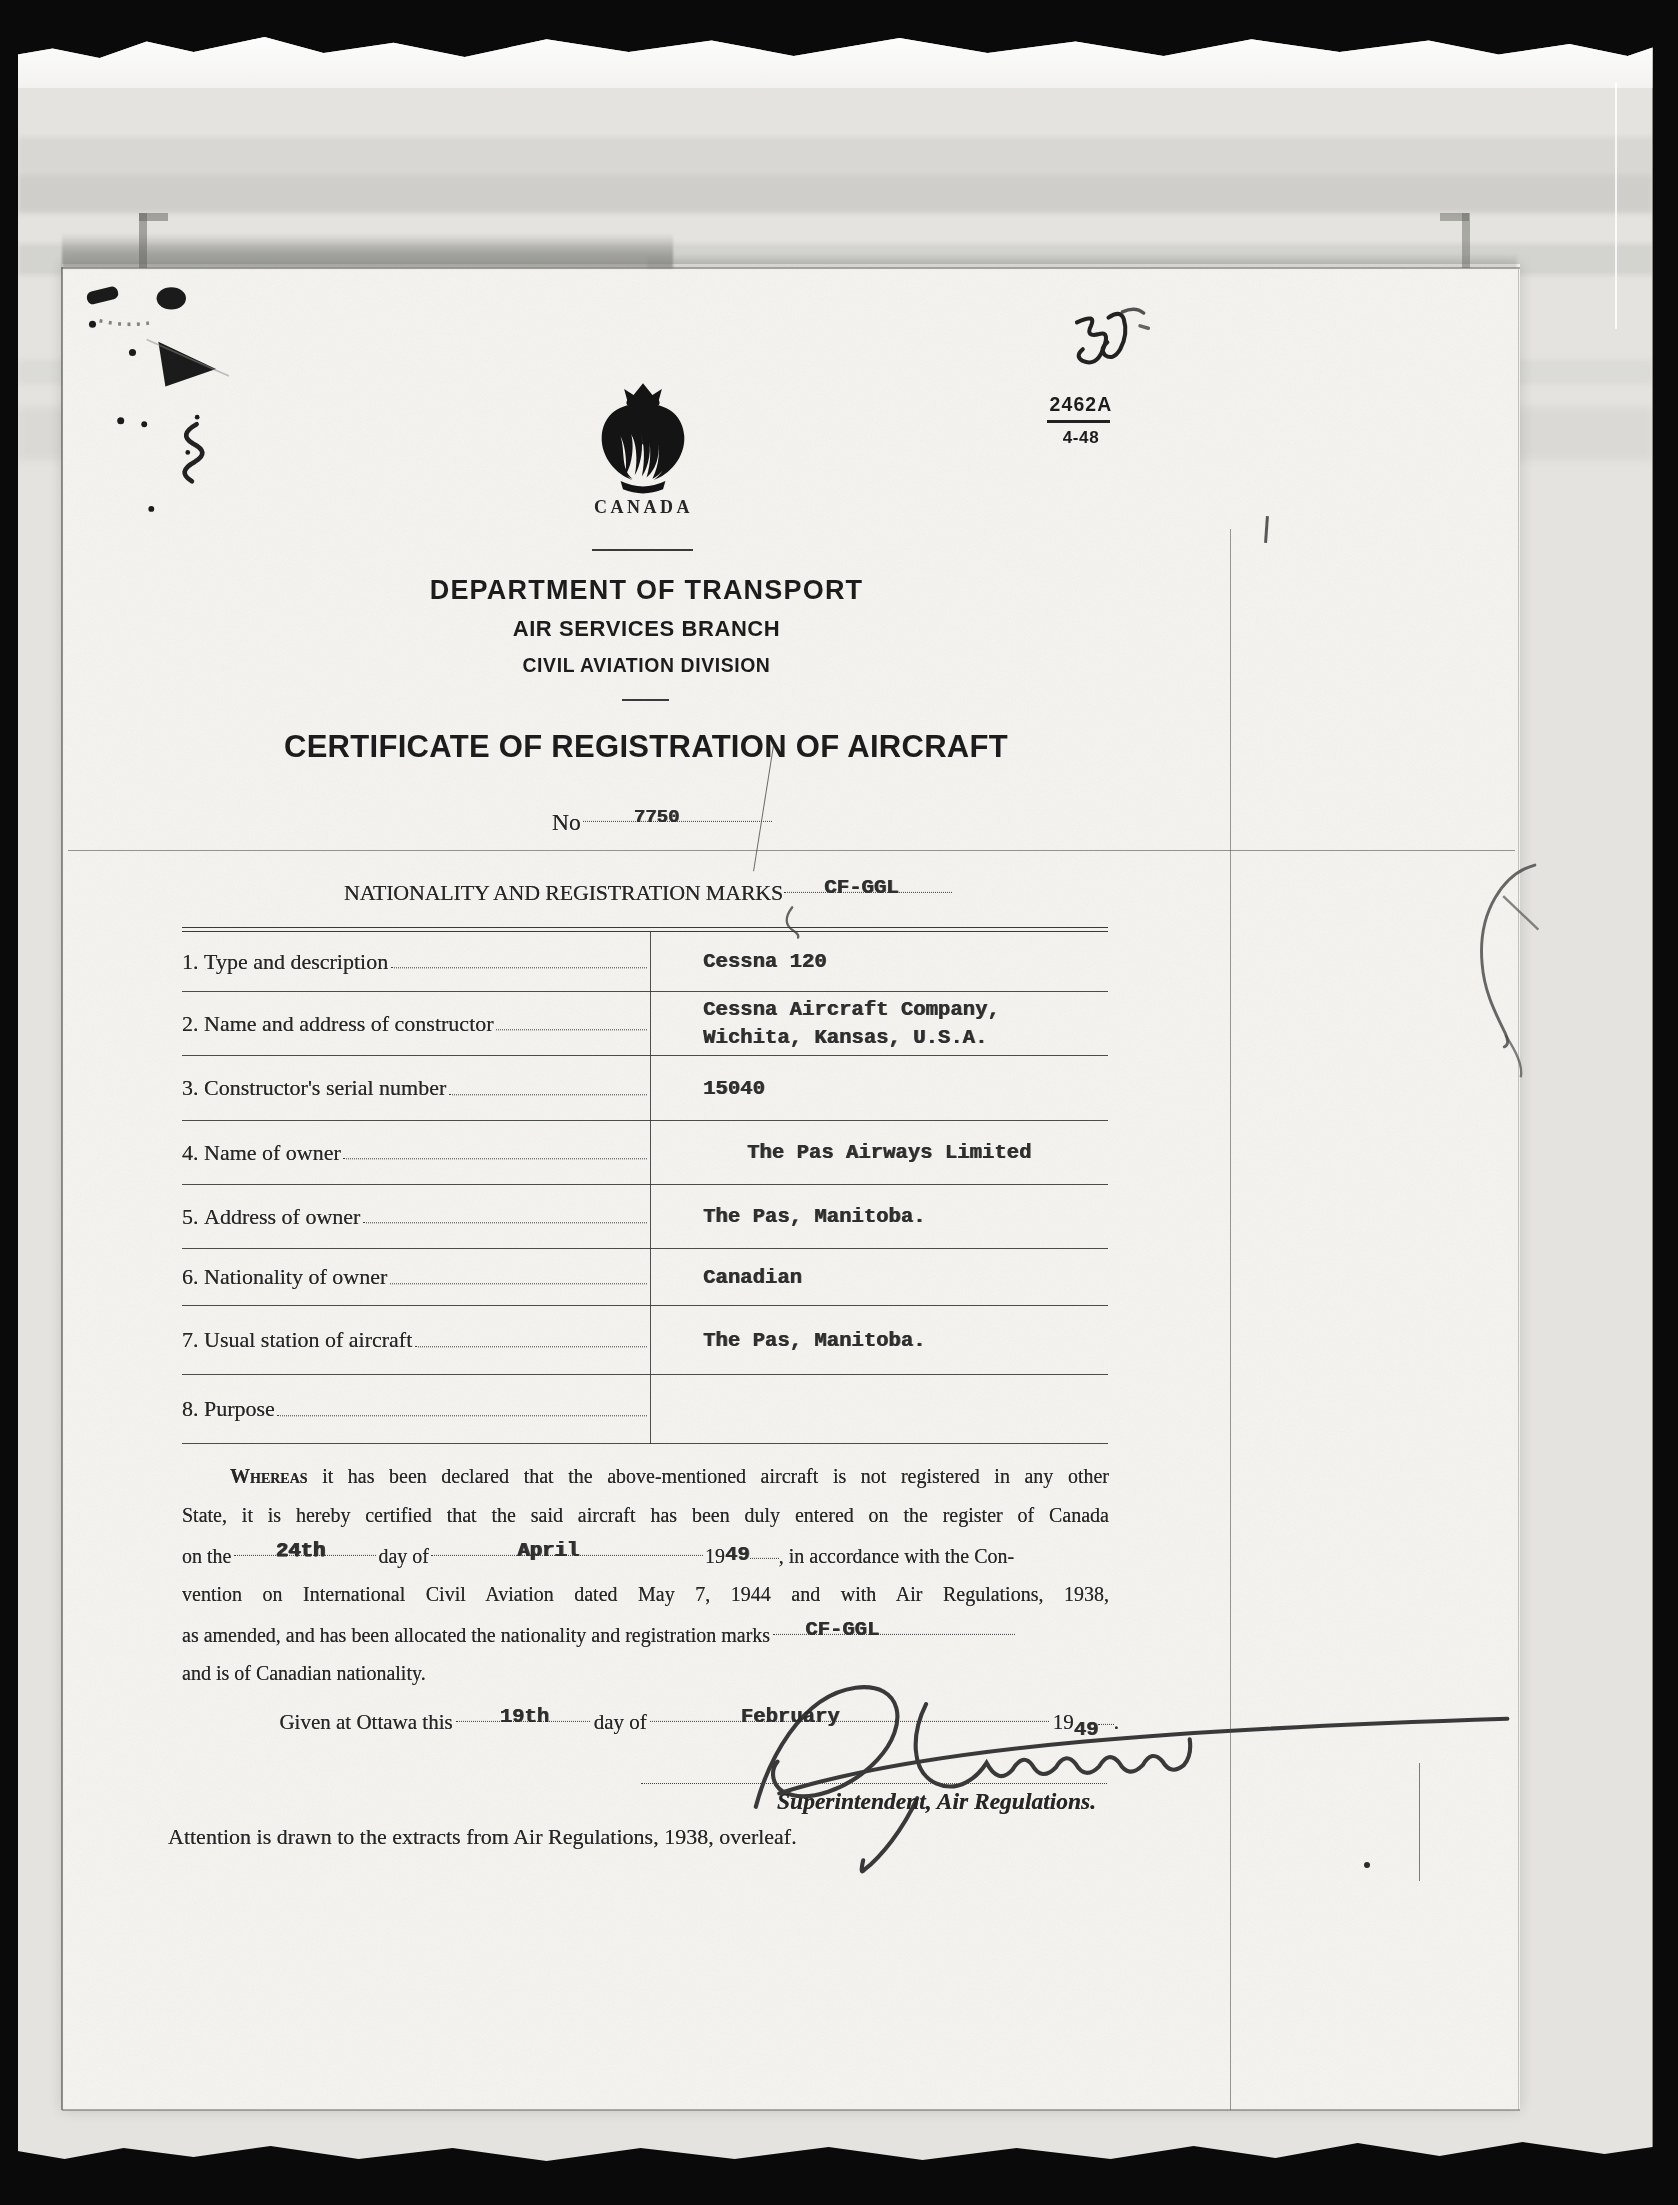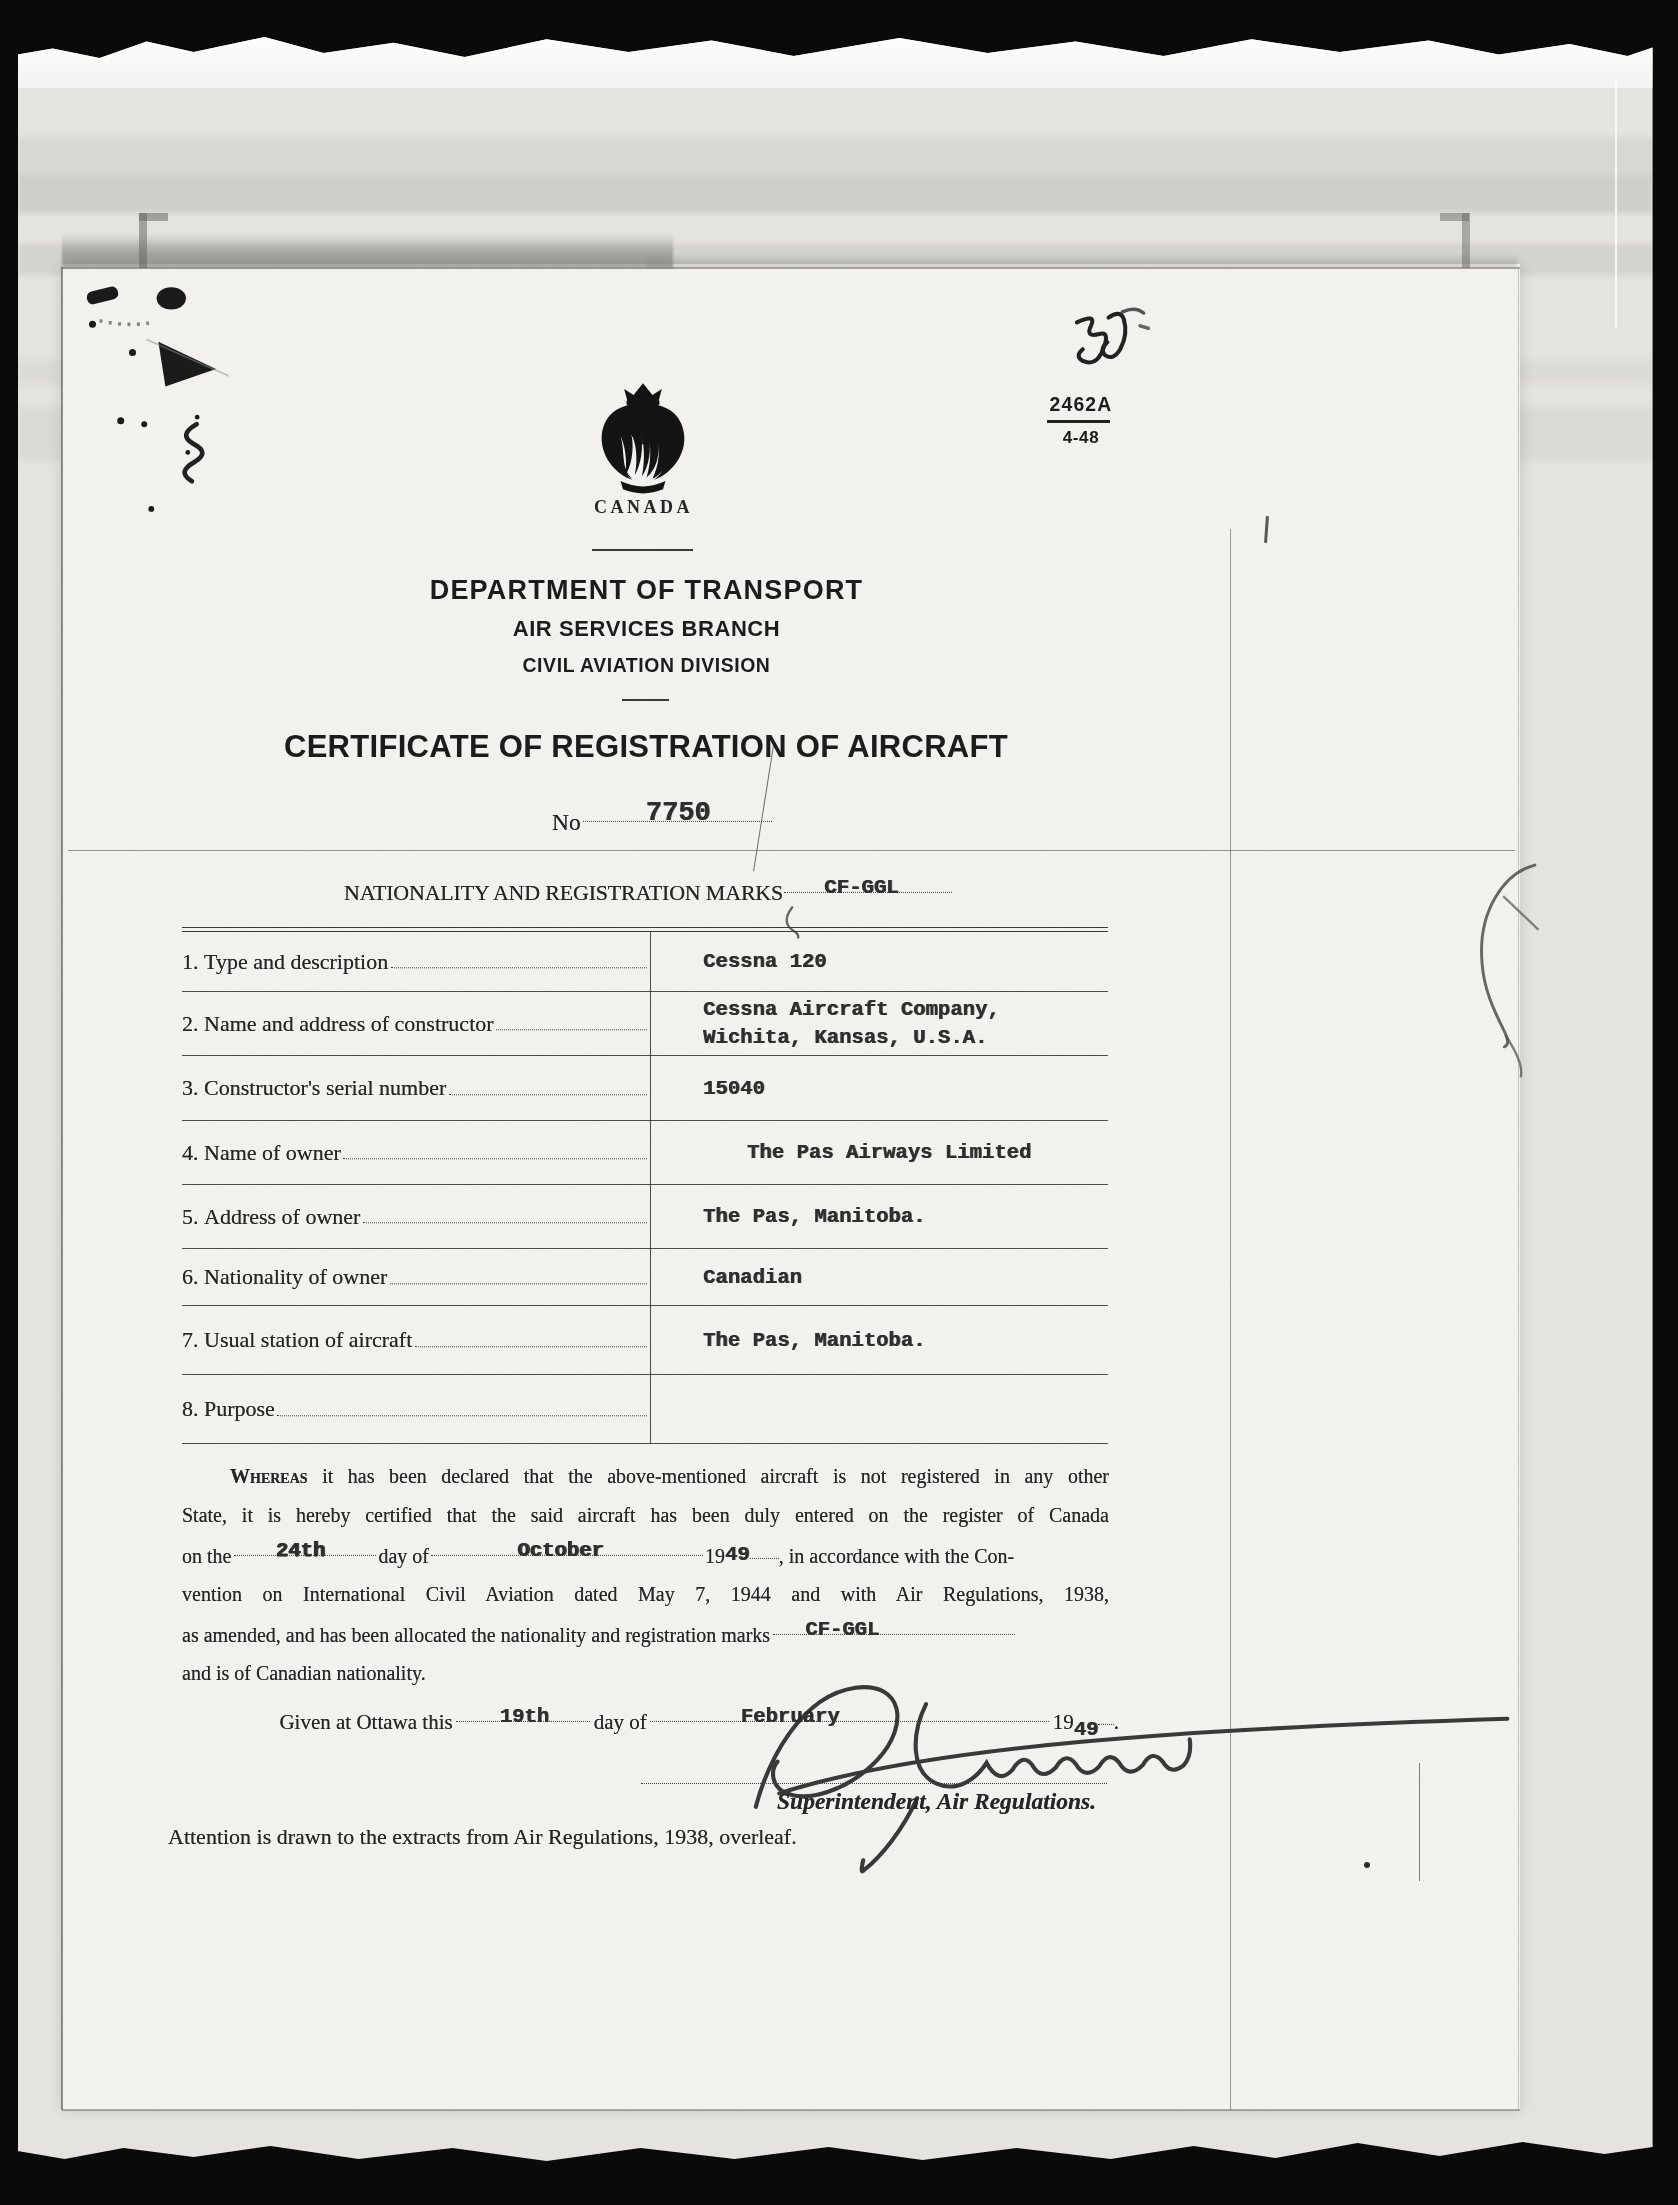--- a/index.html
+++ b/index.html
@@ -126,21 +126,21 @@
   <div class="mark" style="left:592px;top:549px;width:101px;height:2.4px;background:#3a3a3a;"></div>
 
   <div class="abs sans ctr" style="left:323px;top:575px;width:647px;font-size:27px;letter-spacing:1.2px;">DEPARTMENT OF TRANSPORT</div>
   <div class="abs sans ctr" style="left:323px;top:654px;width:647px;font-size:19.4px;letter-spacing:0.6px;">CIVIL AVIATION DIVISION</div>
   <div class="abs sans ctr" style="left:323px;top:616px;width:647px;font-size:22px;letter-spacing:0.6px;">AIR SERVICES BRANCH</div>
   <div class="mark" style="left:622px;top:699px;width:47px;height:2.4px;background:#3a3a3a;"></div>
 
   <div class="abs sans ctr" style="left:264px;top:729px;width:764px;font-size:31px;letter-spacing:0.3px;">CERTIFICATE OF REGISTRATION OF AIRCRAFT</div>
 
   <div class="abs printed" style="left:552px;top:806px;font-size:23.5px;">
-    <span>No</span><span class="slot" style="width:194px;"><span class="dots" style="left:2.4px;right:2.4px;"></span><span class="typed" style="left:65px;font-size:27px;">7750</span></span>
+    <span>No</span><span class="slot" style="width:194px;"><span class="dots" style="left:2.4px;right:2.4px;"></span><span class="typed" style="left:53px;font-size:19px;">7750</span></span>
   </div>
 
   <div class="mark" style="left:763px;top:745px;width:1.2px;height:127px;background:rgba(60,60,60,.75);transform:rotate(9deg);"></div>
 
   <div class="mark" style="left:68px;top:850px;width:1447px;height:1.2px;background:rgba(70,70,70,.55);"></div>
 
   <div class="abs printed" style="left:344px;top:878px;font-size:22px;letter-spacing:-0.2px;white-space:nowrap;">
     <span>NATIONALITY AND REGISTRATION MARKS</span><span class="slot" style="width:170px;"><span class="dots" style="left:1.2px;right:1.2px;"></span><span class="typed" style="left:41px;font-size:21px;">CF-GGL</span></span>
   </div>
   <svg class="abs" style="left:777px;top:905px;" width="23.5" height="35" viewBox="0 0 40 60">
@@ -234,21 +234,21 @@
     <div class="para-line just printed" style="top:1504px;">State, it is hereby certified that the said aircraft has been duly entered on the register of Canada</div>
     <div class="para-line flexline printed" style="top:1543px;">
       <span>on the</span>
         <span class="slot" style="width:147px;">
           <span class="dots" style="left:2.4px;right:2.4px;"></span>
           <span class="typed" style="left:44px;font-size:20.6px;text-shadow:1.4px 0 0 rgba(45,45,45,.9),0.6px 0.6px 0 rgba(45,45,45,.6);">24th</span>
         </span>
         <span>day of</span>
         <span class="slot" style="width:276px;">
           <span class="dots" style="left:2.4px;right:2.4px;"></span>
-          <span class="typed" style="left:88px;font-size:20.6px;text-shadow:1.4px 0 0 rgba(45,45,45,.9);">October</span>
+          <span class="typed" style="left:88px;font-size:20.6px;text-shadow:1.4px 0 0 rgba(45,45,45,.9);">April</span>
         </span>
         <span>19</span>
         <span class="typed" style="font-size:20.6px;transform:translateY(-3.5px);display:inline-block;">49</span>
         <span class="dots" style="width:29px;"></span>
         <span>, in accordance with the Con-</span>
     </div>
     <div class="para-line just printed" style="top:1583px;">vention on International Civil Aviation dated May 7, 1944 and with Air Regulations, 1938,</div>
     <div class="para-line flexline printed" style="top:1622px;">
       <span>as amended, and has been allocated the nationality and registration marks</span>
         <span class="slot" style="width:247px;">

